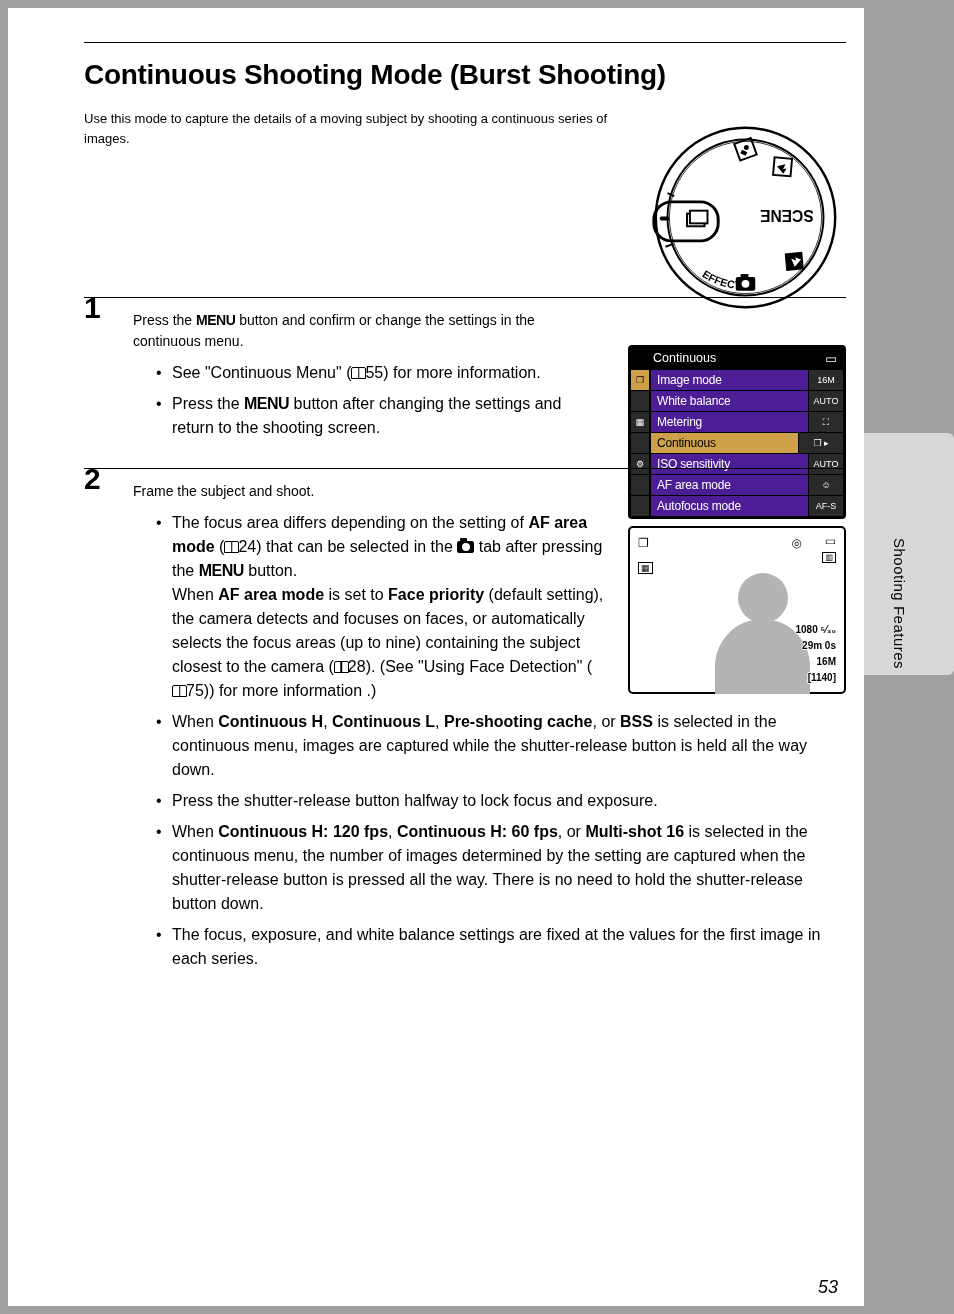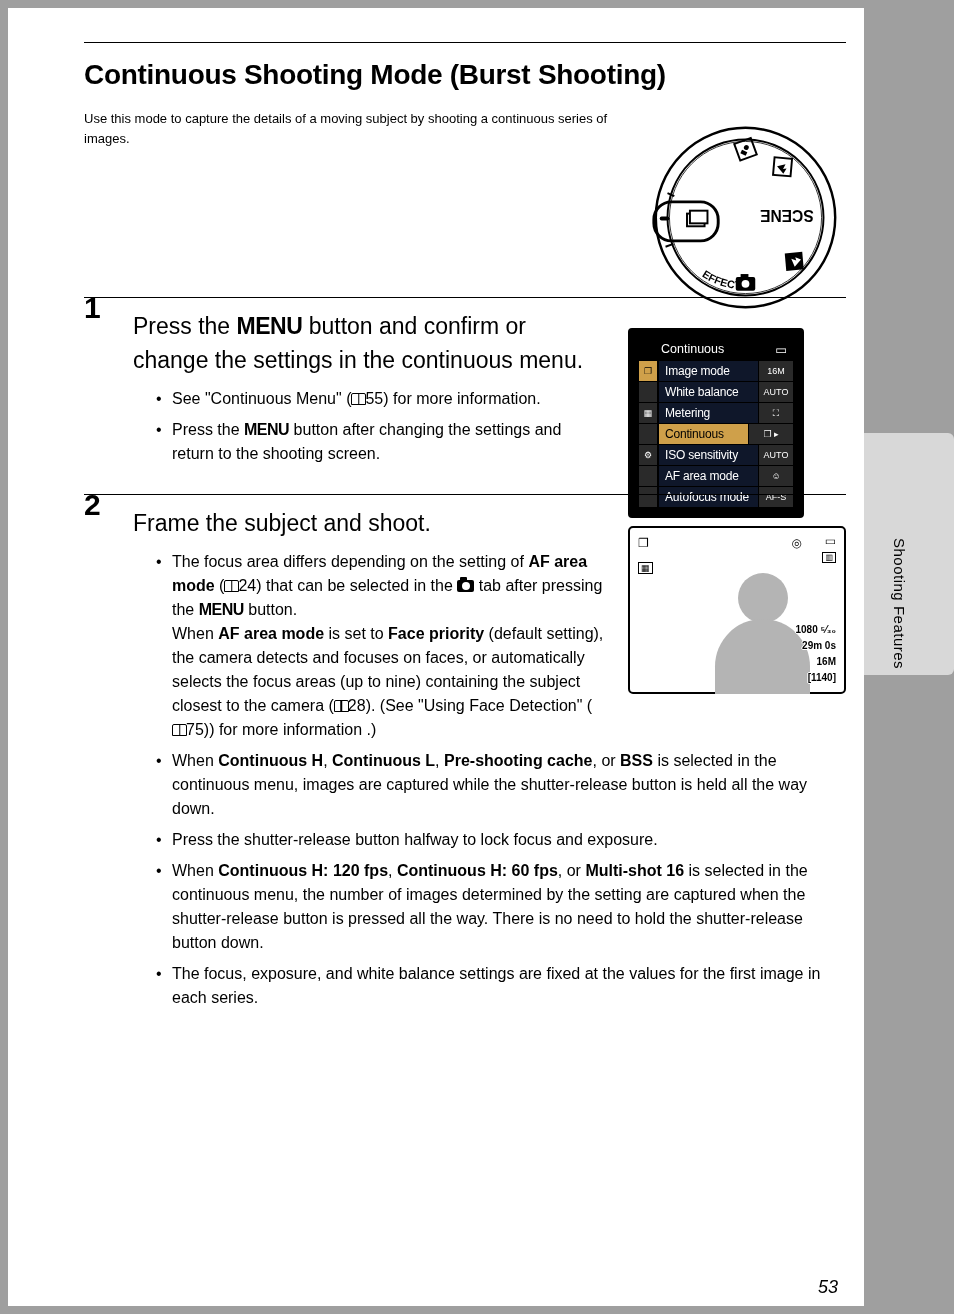--- a/index.html
+++ b/index.html
@@ -64,21 +64,21 @@
   .rule2 { border: none; border-top: 1px solid #000; margin: 0 18px 12px 76px; }
   .stepnum {
     position: absolute;
     left: 76px;
     top: -6px;
     font-size: 30px;
     font-weight: 800;
   }
   .step-h {
     margin: 0 260px 10px 125px;
-    font-size: 23px;
+    font-size: 14px;
     line-height: 1.45;
   }
   .cond { font-family: "Arial Narrow", Arial, sans-serif; font-weight: bold; font-stretch: condensed; letter-spacing: -0.5px; }
   ul.bul { list-style: none; margin: 0 18px 0 148px; }
   ul.bul > li {
     position: relative;
     font-size: 16px;
     line-height: 1.5;
     margin-bottom: 7px;
     padding-left: 16px;
@@ -141,27 +141,27 @@
     top: 0; bottom: 0;
   }
   .hgic::after {
     border: none;
     left: 1px; right: 1px; top: 5px; height: 3px;
     border-top: 1.2px solid #000; border-bottom: 1.2px solid #000;
     transform: skewX(-25deg);
   }
   .menuimg {
     position: absolute;
-    top: 320px;
+    top: 337px;
     left: 620px;
-    width: 176px;
+    width: 218px;
     background: #000;
     border: 2px solid #000;
     border-radius: 4px;
-    padding: 9px;
+    padding: 1px;
     font-size: 12px;
     color: #fff;
   }
   .menu-title {
     display: flex; justify-content: space-between;
     padding: 3px 6px 3px 22px;
     font-size: 12.5px;
   }
   .mrow {
     display: flex;
@@ -172,21 +172,21 @@
   .mtab {
     width: 18px; height: 100%;
     background: #2a2a2a;
     margin-right: 2px;
     display:flex; align-items:center; justify-content:center;
     font-size:9px;
   }
   .mtab.sel { background: #cfa04a; color:#000; }
   .mitem {
     flex: 1;
-    background: #0f172a;
+    background: #4c1d95;
     height: 100%;
     display: flex; align-items: center;
     padding-left: 6px;
     letter-spacing: -0.2px;
   }
   .mitem.sel { background: #cfa04a; color: #000; }
   .mval {
     width: 34px; height: 100%;
     background: #2a2a2a;
     display: flex; align-items: center; justify-content: center;

